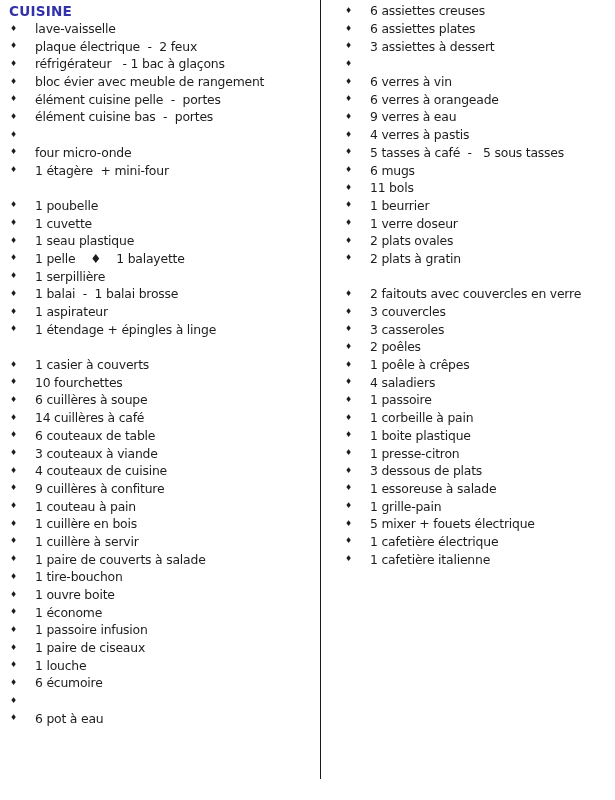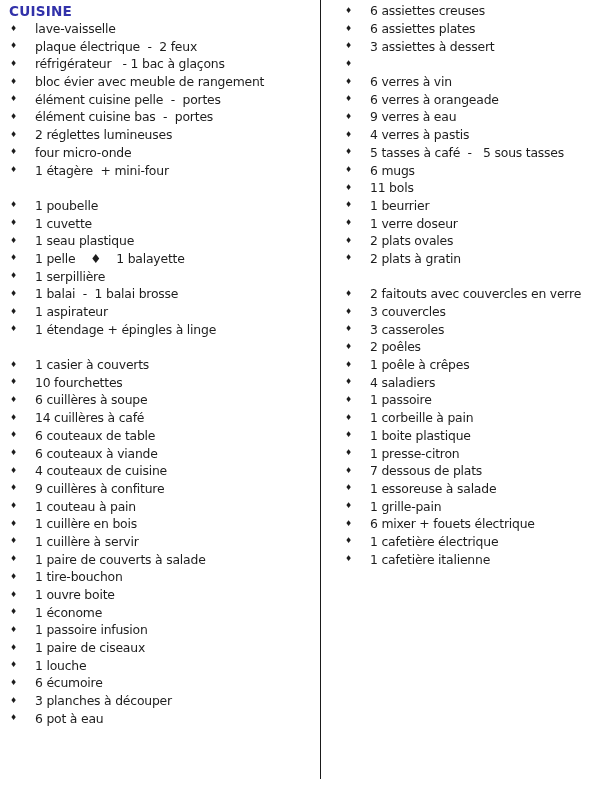--- a/index.html
+++ b/index.html
@@ -81,21 +81,20 @@
       <div class="row">
         <span class="bullet">♦</span>
         <span class="text">élément cuisine pelle  -  portes</span>
       </div>
       <div class="row">
         <span class="bullet">♦</span>
         <span class="text">élément cuisine bas  -  portes</span>
       </div>
       <div class="row">
         <span class="bullet">♦</span>
-        <span class="text">2 réglettes lumineuses</span>
       </div>
       <div class="row">
         <span class="bullet">♦</span>
         <span class="text">four micro-onde</span>
       </div>
       <div class="row">
         <span class="bullet">♦</span>
         <span class="text">1 étagère  + mini-four</span>
       </div>
       <div class="gap-row"></div>
@@ -147,21 +146,21 @@
       <div class="row">
         <span class="bullet">♦</span>
         <span class="text">14 cuillères à café</span>
       </div>
       <div class="row">
         <span class="bullet">♦</span>
         <span class="text">6 couteaux de table</span>
       </div>
       <div class="row">
         <span class="bullet">♦</span>
-        <span class="text">6 couteaux à viande</span>
+        <span class="text">3 couteaux à viande</span>
       </div>
       <div class="row">
         <span class="bullet">♦</span>
         <span class="text">4 couteaux de cuisine</span>
       </div>
       <div class="row">
         <span class="bullet">♦</span>
         <span class="text">9 cuillères à confiture</span>
       </div>
       <div class="row">
@@ -203,21 +202,20 @@
       <div class="row">
         <span class="bullet">♦</span>
         <span class="text">1 louche</span>
       </div>
       <div class="row">
         <span class="bullet">♦</span>
         <span class="text">6 écumoire</span>
       </div>
       <div class="row">
         <span class="bullet">♦</span>
-        <span class="text">3 planches à découper</span>
       </div>
       <div class="row">
         <span class="bullet">♦</span>
         <span class="text">6 pot à eau</span>
       </div>
     </div>
 
   <div class="col col-right">
 
   <div class="row">
@@ -315,33 +313,33 @@
       <div class="row">
         <span class="bullet">♦</span>
         <span class="text">1 boite plastique</span>
       </div>
       <div class="row">
         <span class="bullet">♦</span>
         <span class="text">1 presse-citron</span>
       </div>
       <div class="row">
         <span class="bullet">♦</span>
-        <span class="text">7 dessous de plats</span>
+        <span class="text">3 dessous de plats</span>
       </div>
       <div class="row">
         <span class="bullet">♦</span>
         <span class="text">1 essoreuse à salade</span>
       </div>
       <div class="row">
         <span class="bullet">♦</span>
         <span class="text">1 grille-pain</span>
       </div>
       <div class="row">
         <span class="bullet">♦</span>
-        <span class="text">6 mixer + fouets électrique</span>
+        <span class="text">5 mixer + fouets électrique</span>
       </div>
       <div class="row">
         <span class="bullet">♦</span>
         <span class="text">1 cafetière électrique</span>
       </div>
       <div class="row">
         <span class="bullet">♦</span>
         <span class="text">1 cafetière italienne</span>
       </div>
     </div>

